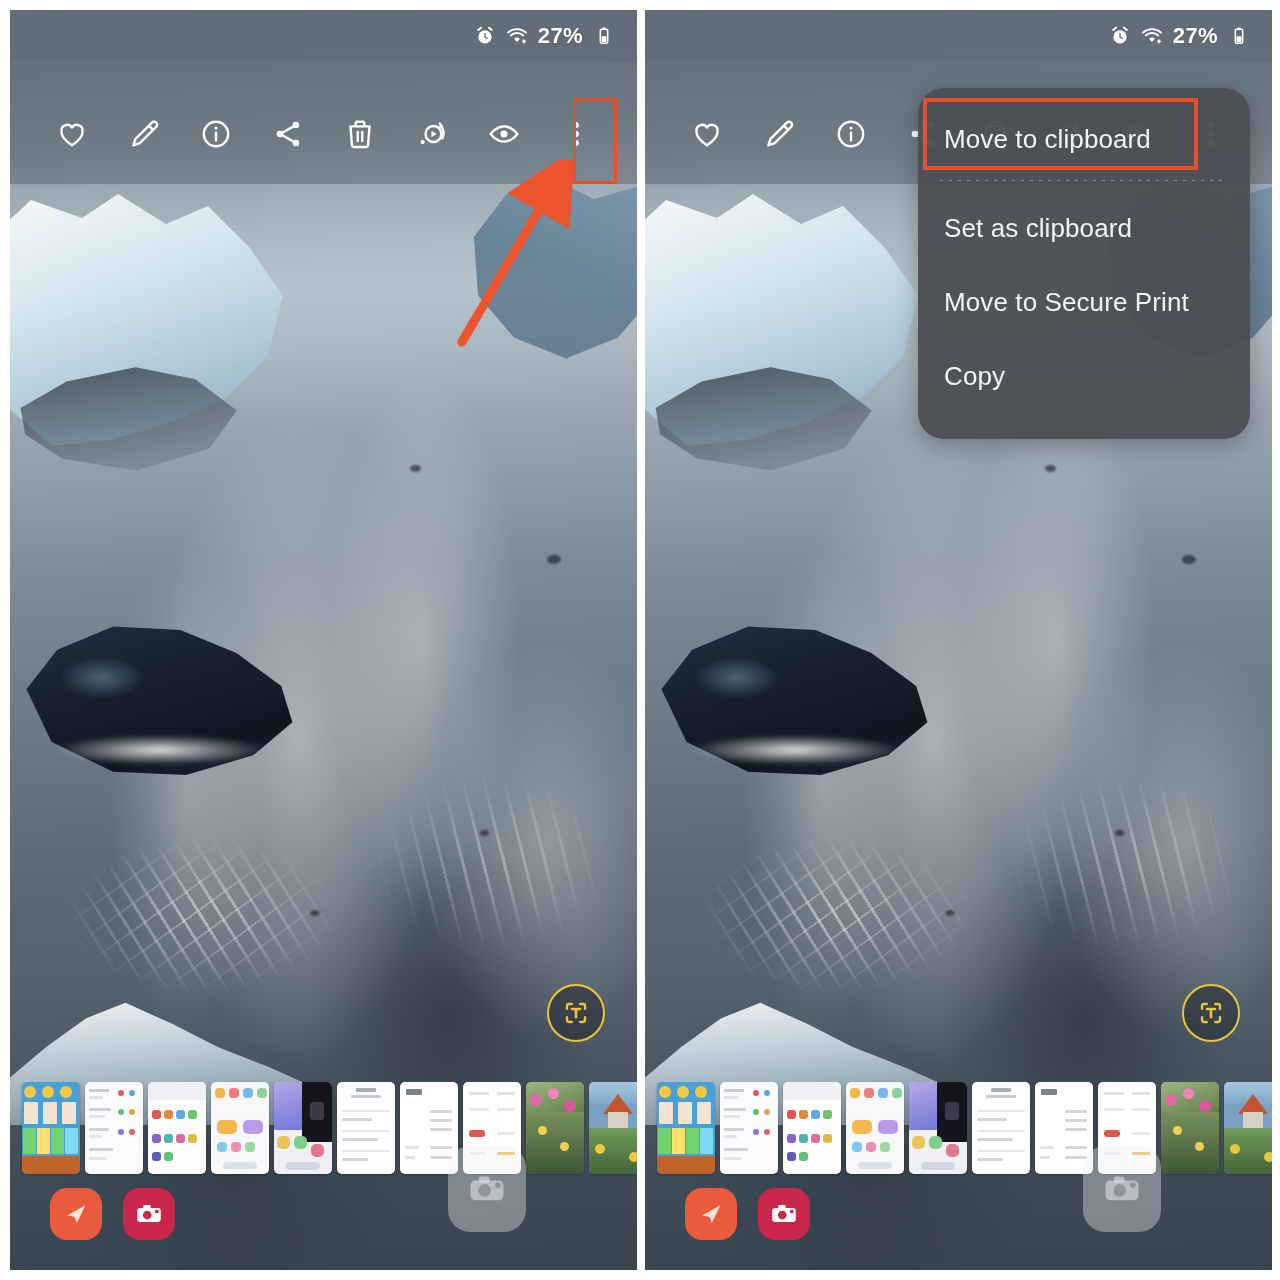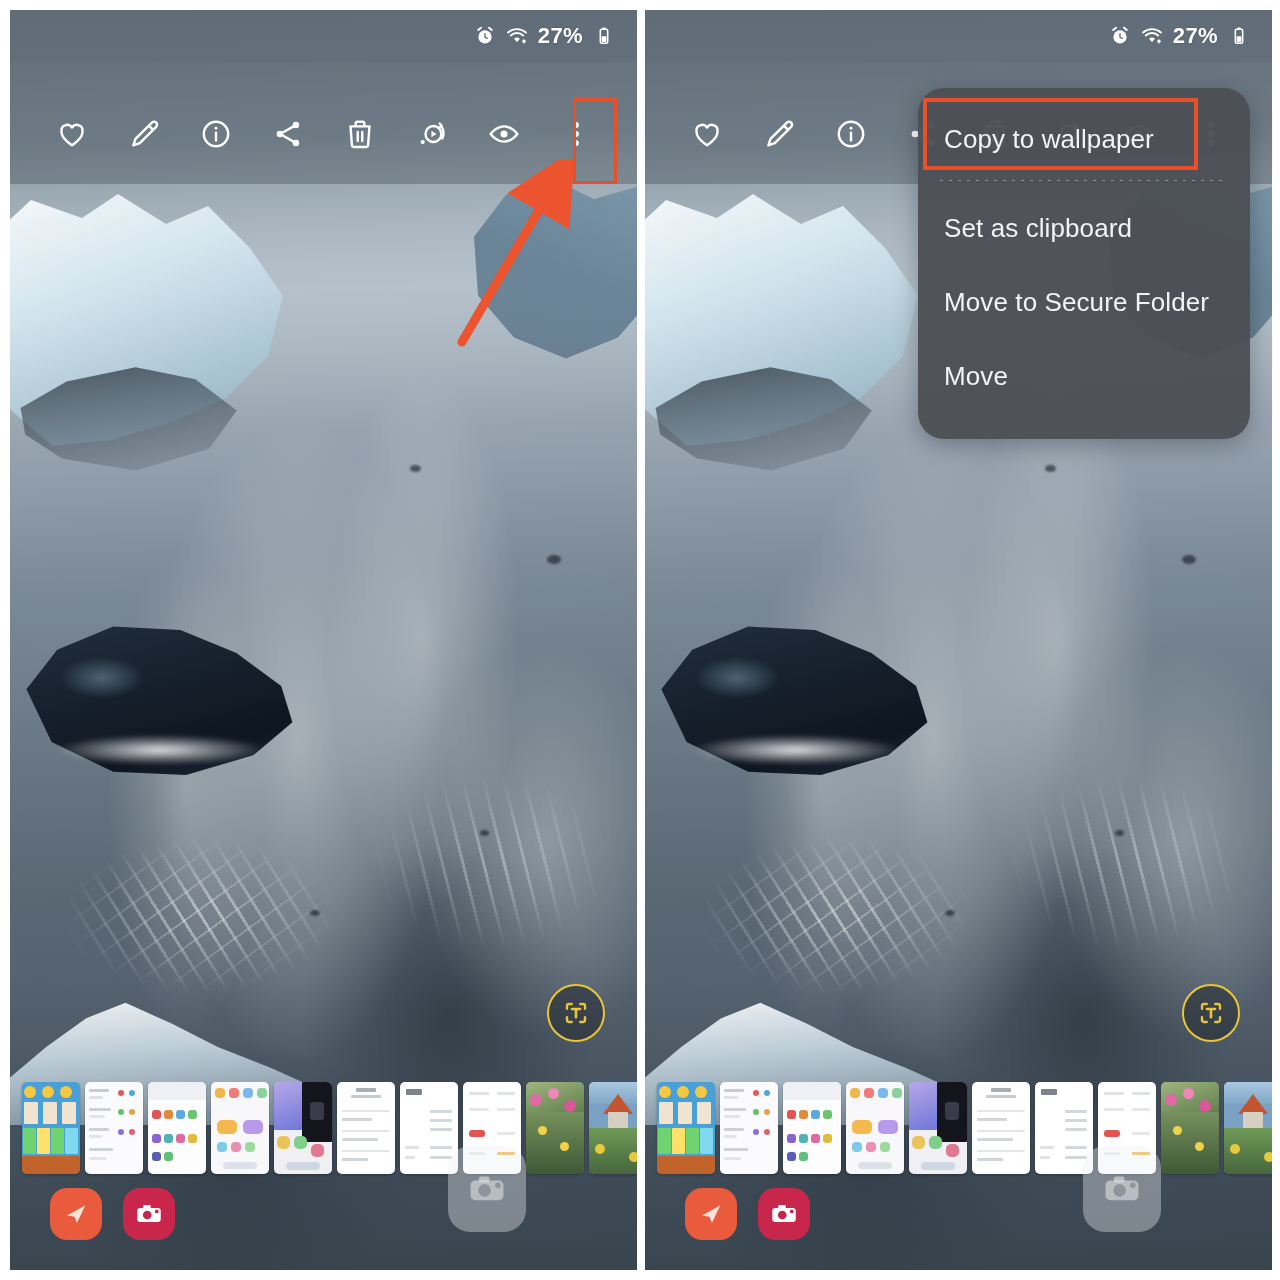--- a/index.html
+++ b/index.html
@@ -597,31 +597,31 @@
             <circle cx="12" cy="5.6" r="2.05" fill="#fff"></circle>
             <circle cx="12" cy="12" r="2.05" fill="#fff"></circle>
             <circle cx="12" cy="18.4" r="2.05" fill="#fff"></circle>
           </svg>
         </div>
       </div>
     </div>
 
     <div class="menu">
       <div class="menu-item">
-        <span>Copy to wallpaper</span>
+        <span>Move to clipboard</span>
       </div>
       <div class="menu-divider"></div>
       <div class="menu-item">
         <span>Set as clipboard</span>
       </div>
       <div class="menu-item">
-        <span>Move to Secure Folder</span>
+        <span>Move to Secure Print</span>
       </div>
       <div class="menu-item">
-        <span>Move</span>
+        <span>Copy</span>
       </div>
     </div>
 
     <div class="hl-box-menu"></div>
 
     <div class="ocr-btn">
       <svg width="30" height="30" viewBox="0 0 24 24" fill="none" stroke="#e8c53a" stroke-width="1.9">
         <path d="M4.8 8.6V6.3a1.5 1.5 0 0 1 1.5-1.5h2.3" stroke-linecap="round"></path>
         <path d="M19.2 8.6V6.3a1.5 1.5 0 0 0-1.5-1.5h-2.3" stroke-linecap="round"></path>
         <path d="M4.8 15.4v2.3a1.5 1.5 0 0 0 1.5 1.5h2.3" stroke-linecap="round"></path>

